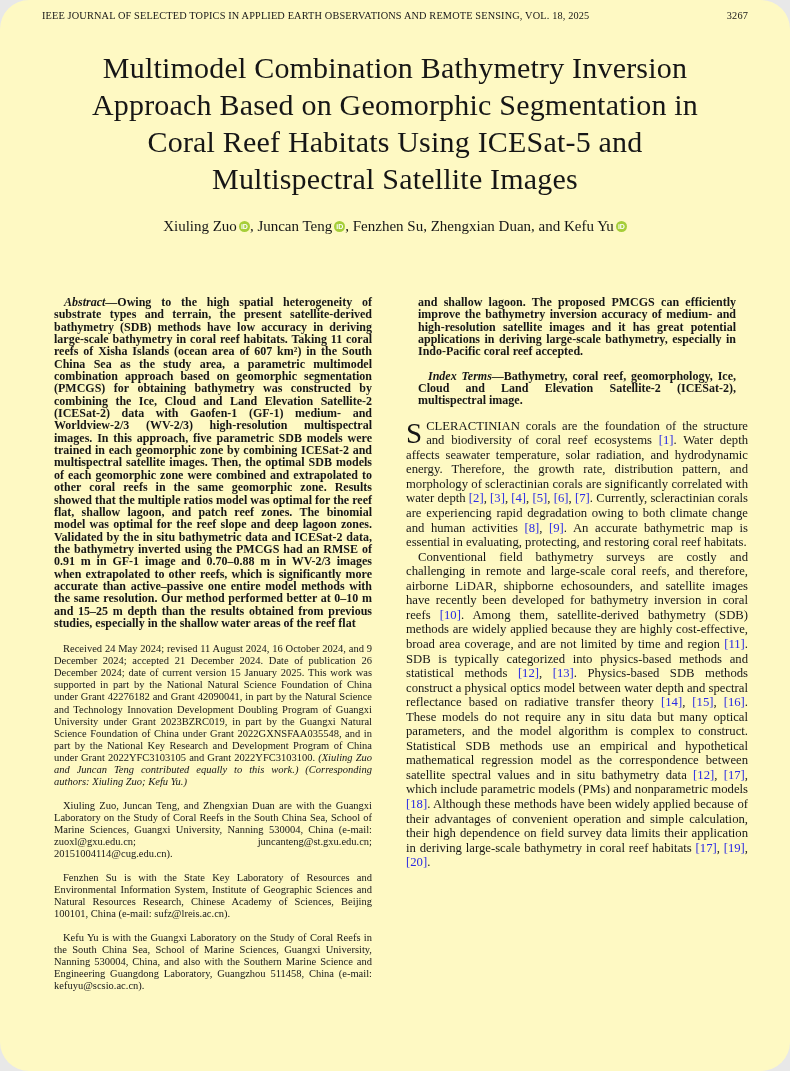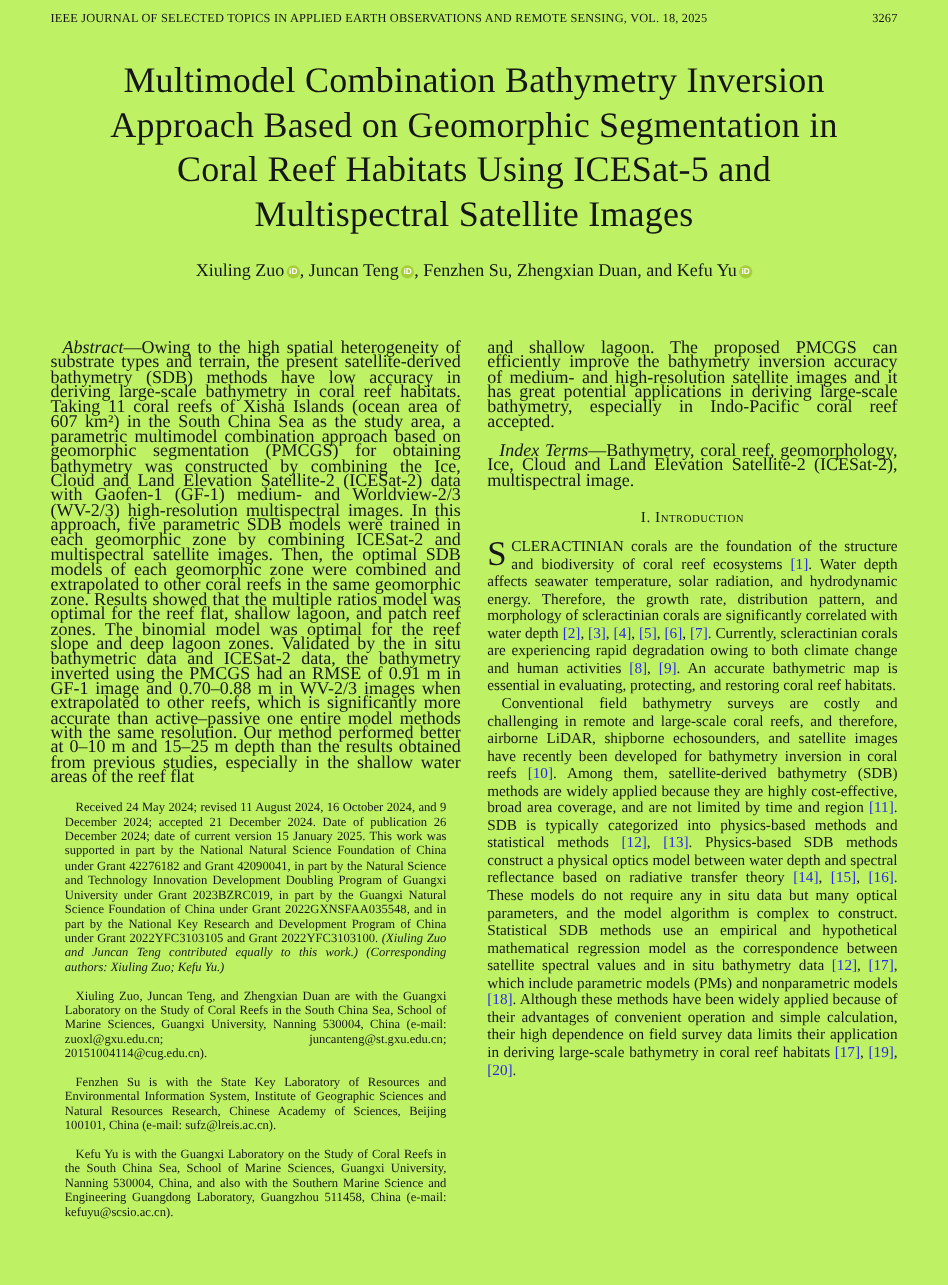--- a/index.html
+++ b/index.html
@@ -1,20 +1,21 @@
 <!DOCTYPE html>
 <html><head>
 <meta charset="utf-8">
 <style>
   html,body { margin:0; padding:0; background:#e8e8e8; }
   .page {
     position:relative; width:790px; height:1071px; margin:0 auto;
-    background:#bef264; color:#161616;
+    background:#fef9c3; color:#161616;
     font-family:"Liberation Serif", serif;
     overflow:hidden;
+    border-radius:29px;
   }
   .running-header {
     position:absolute; top:10px; left:42px; right:42px;
     display:flex; justify-content:space-between;
     font-size:10.3px; letter-spacing:0.15px; white-space:nowrap;
   }
   .paper-title {
     position:absolute; top:49px; left:70px; width:650px;
     text-align:center; font-size:30px; font-weight:400;
     line-height:37px; letter-spacing:0.2px; margin:0;
@@ -27,21 +28,21 @@
     display:inline-block; width:11px; height:11px; border-radius:50%;
     background:#A6CE39; color:#ffffff;
     font-family:"Liberation Sans", sans-serif; font-size:7px; font-weight:bold;
     line-height:11.5px; text-align:center; vertical-align:2.5px; margin-left:2px;
   }
   .col { position:absolute; top:284px; width:342px; text-align:justify; }
   .col-left  { left:42px;  }
   .col-right { left:406px; }
 
   .abstract, .abstract-cont, .index-terms {
-    font-weight:normal; font-size:15px; line-height:12.35px; margin:0;
+    font-weight:bold; font-size:12px; line-height:12.35px; margin:12px;
   }
   .abstract { text-indent:10px; }
   .abstract-cont { text-indent:0; }
   .index-terms { margin-top:12px; text-indent:10px; }
   .lead-italic { font-style:italic; }
 
   .footnotes { margin-top:14px; font-size:10.5px; line-height:12.05px; }
   .footnotes p { margin:12px; text-indent:9px; }
   .fn-italic { font-style:italic; }
 
@@ -87,21 +88,20 @@
       <p>Fenzhen Su is with the State Key Laboratory of Resources and Environmental Information System, Institute of Geographic Sciences and Natural Resources Research, Chinese Academy of Sciences, Beijing 100101, China (e-mail: sufz@lreis.ac.cn).</p>
       <p>Kefu Yu is with the Guangxi Laboratory on the Study of Coral Reefs in the South China Sea, School of Marine Sciences, Guangxi University, Nanning 530004, China, and also with the Southern Marine Science and Engineering Guangdong Laboratory, Guangzhou 511458, China (e-mail: kefuyu@scsio.ac.cn).</p>
     </div>
   </div>
 
   <div class="col col-right">
     <p class="abstract-cont">and shallow lagoon. The proposed PMCGS can efficiently improve the bathymetry inversion accuracy of medium- and high-resolution satellite images and it has great potential applications in deriving large-scale bathymetry, especially in Indo-Pacific coral reef accepted.</p>
 
     <p class="index-terms"><span class="lead-italic">Index Terms</span><span>—Bathymetry, coral reef, geomorphology, Ice, Cloud and Land Elevation Satellite-2 (ICESat-2), multispectral image.</span></p>
 
-    <h2 class="section-heading">I. Introduction</h2>
 
     <p class="body-para first"><span class="dropcap">S</span><span>CLERACTINIAN corals are the foundation of the structure and biodiversity of coral reef ecosystems <span class="cite">[1]</span>. Water depth affects seawater temperature, solar radiation, and hydrodynamic energy. Therefore, the growth rate, distribution pattern, and morphology of scleractinian corals are significantly correlated with water depth <span class="cite">[2]</span>, <span class="cite">[3]</span>, <span class="cite">[4]</span>, <span class="cite">[5]</span>, <span class="cite">[6]</span>, <span class="cite">[7]</span>. Currently, scleractinian corals are experiencing rapid degradation owing to both climate change and human activities <span class="cite">[8]</span>, <span class="cite">[9]</span>. An accurate bathymetric map is essential in evaluating, protecting, and restoring coral reef habitats.</span></p>
 
     <p class="body-para">Conventional field bathymetry surveys are costly and challenging in remote and large-scale coral reefs, and therefore, airborne LiDAR, shipborne echosounders, and satellite images have recently been developed for bathymetry inversion in coral reefs <span class="cite">[10]</span>. Among them, satellite-derived bathymetry (SDB) methods are widely applied because they are highly cost-effective, broad area coverage, and are not limited by time and region <span class="cite">[11]</span>. SDB is typically categorized into physics-based methods and statistical methods <span class="cite">[12]</span>, <span class="cite">[13]</span>. Physics-based SDB methods construct a physical optics model between water depth and spectral reflectance based on radiative transfer theory <span class="cite">[14]</span>, <span class="cite">[15]</span>, <span class="cite">[16]</span>. These models do not require any in situ data but many optical parameters, and the model algorithm is complex to construct. Statistical SDB methods use an empirical and hypothetical mathematical regression model as the correspondence between satellite spectral values and in situ bathymetry data <span class="cite">[12]</span>, <span class="cite">[17]</span>, which include parametric models (PMs) and nonparametric models <span class="cite">[18]</span>. Although these methods have been widely applied because of their advantages of convenient operation and simple calculation, their high dependence on field survey data limits their application in deriving large-scale bathymetry in coral reef habitats <span class="cite">[17]</span>, <span class="cite">[19]</span>, <span class="cite">[20]</span>.</p>
   </div>
 
 
 </div>
 
 </body></html>

